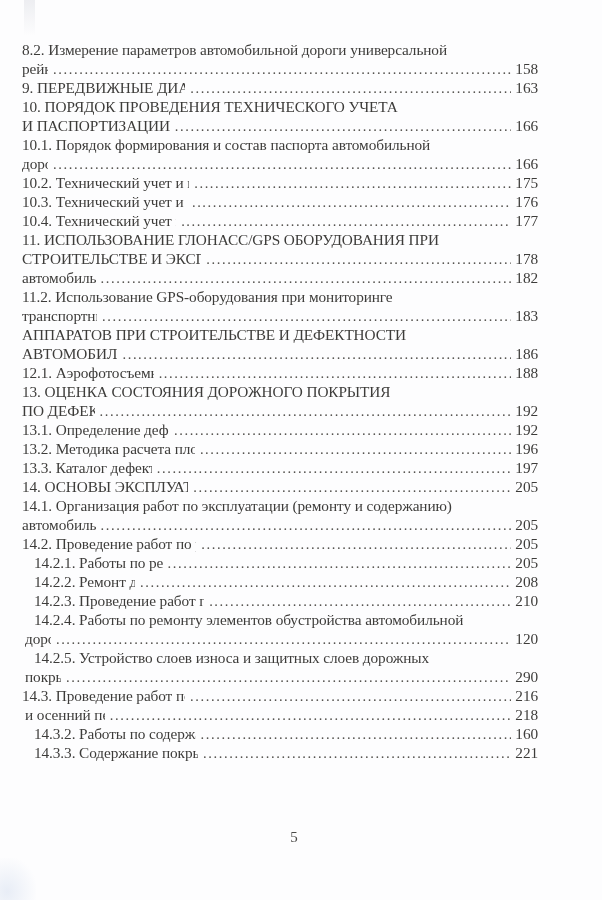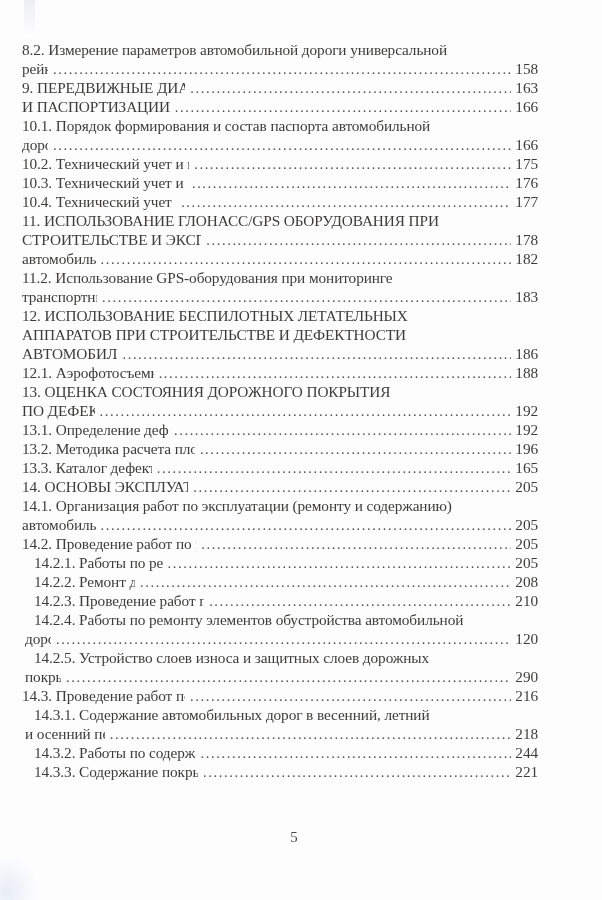--- a/index.html
+++ b/index.html
@@ -101,20 +101,23 @@
         <span class="txt">рейкой</span>
         <span class="leader"></span>
         <span class="pg">158</span>
       </div>
       <div class="line i0">
         <span class="txt">9. ПЕРЕДВИЖНЫЕ ДИАГНОСТИЧЕСКИЕ ЛАБОРАТОРИИ</span>
         <span class="leader"></span>
         <span class="pg">163</span>
       </div>
       <div class="line i0">
+        <span class="txt">10. ПОРЯДОК ПРОВЕДЕНИЯ ТЕХНИЧЕСКОГО УЧЕТА</span>
+      </div>
+      <div class="line i0">
         <span class="txt">И ПАСПОРТИЗАЦИИ АВТОМОБИЛЬНЫХ ДОРОГ</span>
         <span class="leader"></span>
         <span class="pg">166</span>
       </div>
       <div class="line i0">
         <span class="txt">10.1. Порядок формирования и состав паспорта автомобильной</span>
       </div>
       <div class="line i0">
         <span class="txt">дороги</span>
         <span class="leader"></span>
@@ -150,23 +153,20 @@
       </div>
       <div class="line i0">
         <span class="txt">11.2. Использование GPS-оборудования при мониторинге</span>
       </div>
       <div class="line i0">
         <span class="txt">транспортных средств</span>
         <span class="leader"></span>
         <span class="pg">183</span>
       </div>
       <div class="line i0">
-        <span class="txt">12. ИСПОЛЬЗОВАНИЕ БЕСПИЛОТНЫХ ЛЕТАТЕЛЬНЫХ</span>
-      </div>
-      <div class="line i0">
         <span class="txt">АППАРАТОВ ПРИ СТРОИТЕЛЬСТВЕ И ДЕФЕКТНОСТИ</span>
       </div>
       <div class="line i0">
         <span class="txt">АВТОМОБИЛЬНЫХ ДОРОГ</span>
         <span class="leader"></span>
         <span class="pg">186</span>
       </div>
       <div class="line i0">
         <span class="txt">12.1. Аэрофотосъемка автомобильной дороги</span>
         <span class="leader"></span>
@@ -186,21 +186,21 @@
         <span class="pg">192</span>
       </div>
       <div class="line i0">
         <span class="txt">13.2. Методика расчета площади дефектности дорожного покрытия</span>
         <span class="leader"></span>
         <span class="pg">196</span>
       </div>
       <div class="line i0">
         <span class="txt">13.3. Каталог дефектов дорожного покрытия</span>
         <span class="leader"></span>
-        <span class="pg">165</span>
+        <span class="pg">197</span>
       </div>
       <div class="line i0">
         <span class="txt">14. ОСНОВЫ ЭКСПЛУАТАЦИИ АВТОМОБИЛЬНЫХ ДОРОГ</span>
         <span class="leader"></span>
         <span class="pg">205</span>
       </div>
       <div class="line i0">
         <span class="txt">14.1. Организация работ по эксплуатации (ремонту и содержанию)</span>
       </div>
       <div class="line i0">
@@ -242,32 +242,29 @@
       <div class="line i2">
         <span class="txt">покрытий</span>
         <span class="leader"></span>
         <span class="pg">290</span>
       </div>
       <div class="line i0">
         <span class="txt">14.3. Проведение работ по содержанию автомобильных дорог</span>
         <span class="leader"></span>
         <span class="pg">216</span>
       </div>
-      <div class="line i1">
-        <span class="txt">14.3.1. Содержание автомобильных дорог в весенний, летний</span>
-      </div>
       <div class="line i2">
         <span class="txt">и осенний периоды года</span>
         <span class="leader"></span>
         <span class="pg">218</span>
       </div>
       <div class="line i1">
         <span class="txt">14.3.2. Работы по содержанию земляного полотна и водоотвода</span>
         <span class="leader"></span>
-        <span class="pg">244</span>
+        <span class="pg">160</span>
       </div>
       <div class="line i1">
         <span class="txt">14.3.3. Содержание покрытий капитального и облегченного типа</span>
         <span class="leader"></span>
         <span class="pg">221</span>
       </div>
     </div>
 
   <div class="footer">
     <span>5</span>

